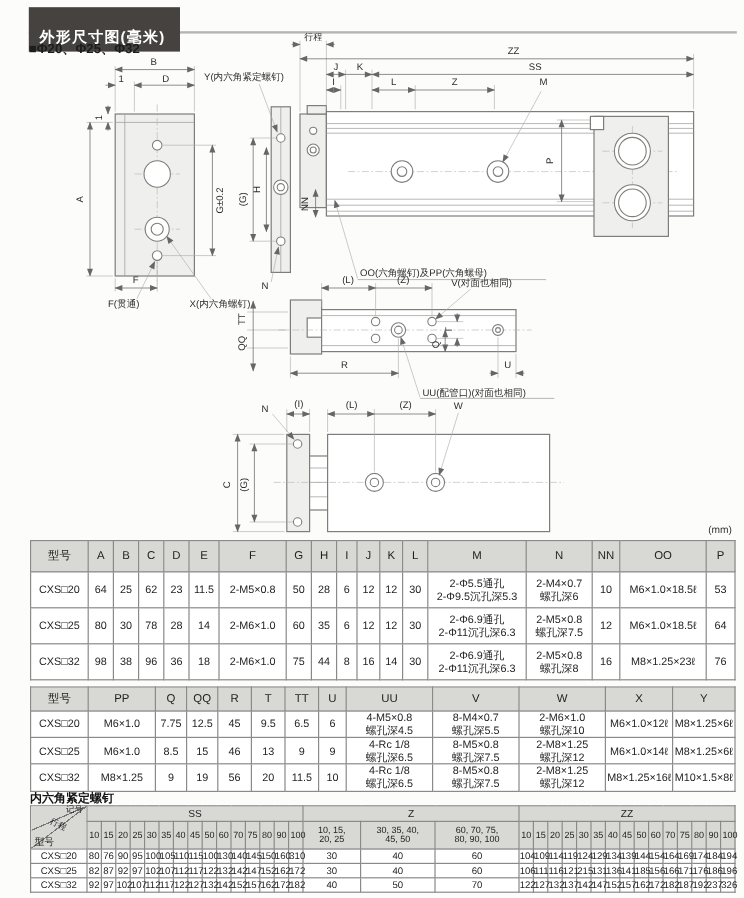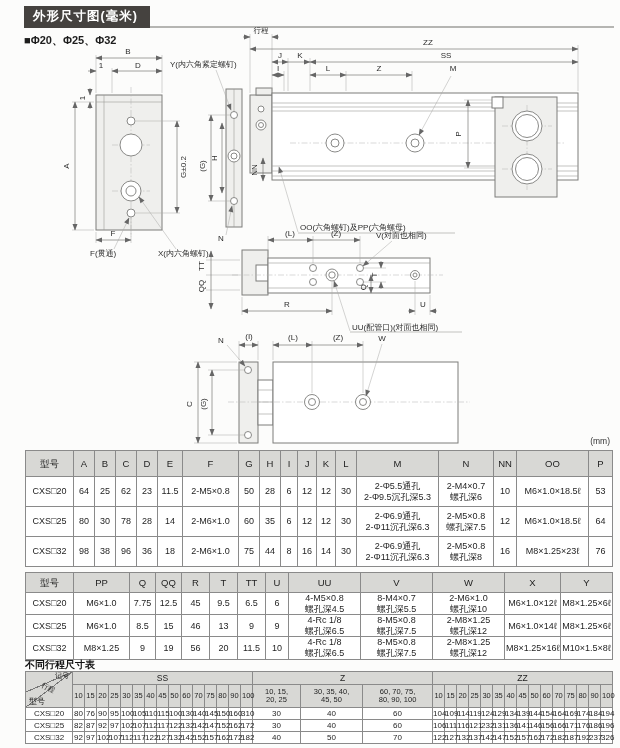--- a/index.html
+++ b/index.html
@@ -1,20 +1,20 @@
 <!DOCTYPE html>
 <html><head>
 <meta charset="utf-8">
 <style>
   html,body{margin:0;padding:0;background:#fff;}
   .page{position:relative;width:620px;height:748px;background:#fcfcfb;overflow:hidden;
         font-family:"Liberation Sans","DejaVu Sans",sans-serif;color:#222;}
   .title-rule{position:absolute;left:24px;right:6px;top:26px;border-top:2px solid #b5b5b2;}
   .title-chip{position:absolute;left:24px;top:6px;background:#45423f;color:#fff;
-        font-weight:bold;font-size:12.5px;letter-spacing:1px;padding:2px 12px 3px 9px;z-index:3;}
+        font-weight:bold;font-size:12.5px;letter-spacing:1px;padding:17px 12px 3px 9px;z-index:3;}
   .subtitle{position:absolute;left:24px;top:33px;font-size:11px;font-weight:bold;color:#1d1d1d;z-index:3;}
   .mm-note{position:absolute;right:10px;top:436px;font-size:8.5px;color:#333;}
   .stroke-title{position:absolute;left:25px;top:658px;font-size:10px;font-weight:bold;color:#111;}
   .drawing{position:absolute;left:0;top:25px;width:620px;height:425px;}
 
   
   .tabwrap{position:absolute;left:25px;}
   table.dimtab{border-collapse:collapse;table-layout:fixed;width:587px;background:#fff;border:1.5px solid #6a6a6a;}
   .dimtab th,.dimtab td{border:1px solid #8a8a8a;text-align:center;vertical-align:middle;
         padding:0 1px;white-space:pre-line;line-height:1.18;font-weight:normal;color:#1e1e1e;}
@@ -512,21 +512,21 @@
 螺孔深7.5</td>
             <td>2-M8×1.25
 螺孔深12</td>
             <td>M8×1.25×16ℓ</td>
             <td>M10×1.5×8ℓ</td>
           </tr>
         </tbody>
       </table>
   </div>
 
-  <div class="stroke-title">不同行程尺寸表</div>
+  <div class="stroke-title">内六角紧定螺钉</div>
 
   <div class="tabwrap" style="top:671px">
     <table id="t3" class="dimtab">
         <colgroup>
           <col style="width: 47px;">
           <col style="width: 12px;">
           <col style="width: 12px;">
           <col style="width: 12px;">
           <col style="width: 12px;">
           <col style="width: 12px;">
@@ -659,25 +659,25 @@
             <td>152</td>
             <td>162</td>
             <td>172</td>
             <td>30</td>
             <td>40</td>
             <td>60</td>
             <td>106</td>
             <td>111</td>
             <td>116</td>
             <td>121</td>
-            <td>232</td>
+            <td>215</td>
             <td>131</td>
             <td>136</td>
             <td>141</td>
-            <td>146</td>
+            <td>185</td>
             <td>156</td>
             <td>166</td>
             <td>171</td>
             <td>176</td>
             <td>186</td>
             <td>196</td>
           </tr>
           <tr>
             <td class="rowhead">CXS□32</td>
             <td>92</td>

